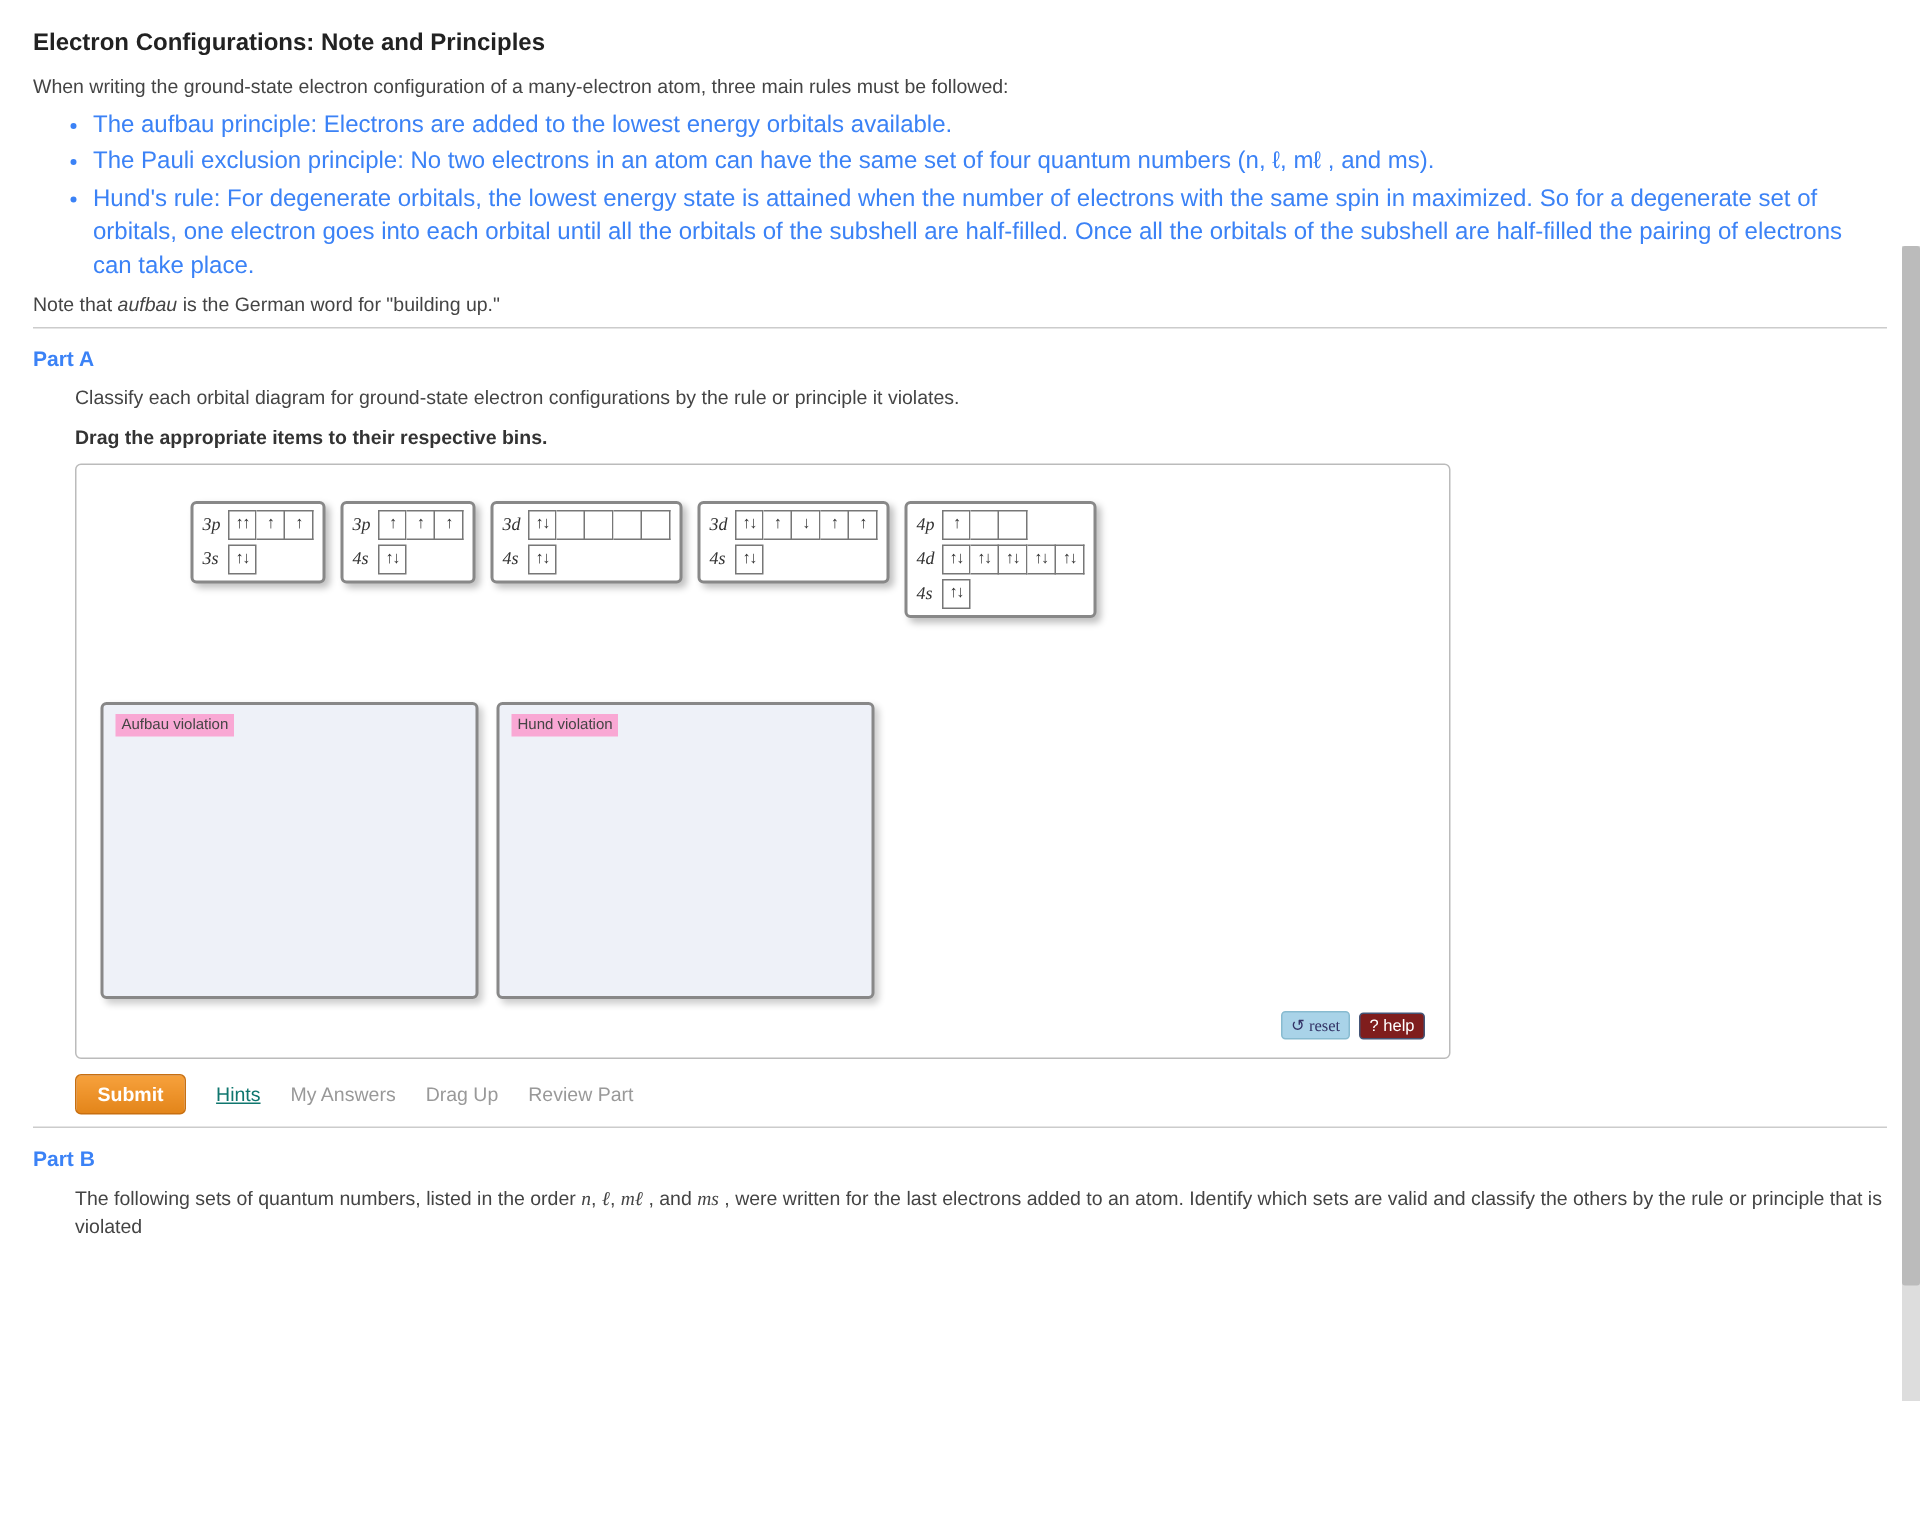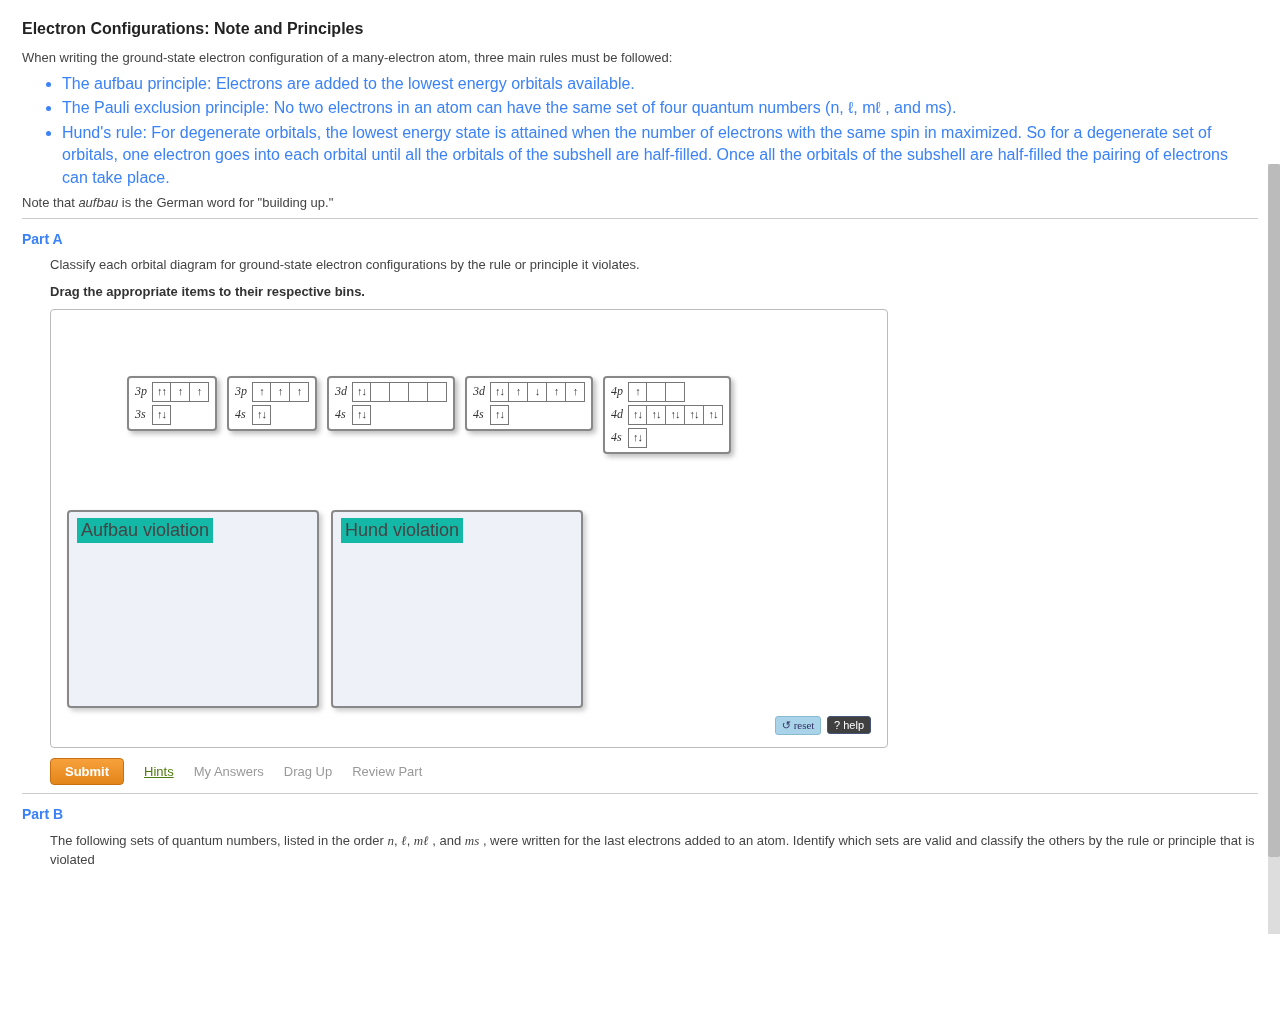--- a/index.html
+++ b/index.html
@@ -9,40 +9,40 @@
 .intro { font-size: 13px; color: #444; margin-bottom: 8px; }
 ul.rules { margin: 6px 0 6px 40px; }
 ul.rules li { font-size: 16px; color: #3b82f6; line-height: 1.4; margin-bottom: 2px; }
 .note { font-size: 13px; color: #444; margin-bottom: 8px; }
 .note em { font-style: italic; }
 hr.sep { border: none; border-top: 1px solid #ccc; margin: 8px 0 12px; }
 .part-header { font-weight: bold; font-size: 14px; color: #3b82f6; margin-bottom: 10px; }
 .part-body { margin-left: 28px; }
 .instruct { color: #444; margin-bottom: 12px; }
 .bold-instruct { font-weight: bold; color: #333; margin-bottom: 10px; }
-.workspace { border: 1px solid #bbb; border-radius: 4px; background: #fff; width: 838px; padding: 66px 16px 12px 16px; position: relative; }
+.workspace { border: 1px solid #bbb; border-radius: 4px; background: #fff; width: 917px; padding: 24px 16px 12px 16px; position: relative; }
 .items-row { display: flex; gap: 10px; align-items: flex-start; margin-bottom: 56px; margin-left: 60px; }
 .item-card { border: 2px solid #888; border-radius: 4px; background: #fff; padding: 4px 6px; box-shadow: 3px 3px 5px rgba(0,0,0,0.25); display: inline-block; cursor: grab; }
 .orb-row { display: flex; align-items: center; margin-bottom: 3px; }
 .orb-row:last-child { margin-bottom: 0; }
 .orb-label { font-size: 12px; font-style: italic; font-family: 'Times New Roman', serif; margin-right: 3px; min-width: 14px; }
 .boxes { display: flex; }
 .box { border: 1px solid #777; width: 19px; height: 20px; display: flex; align-items: center; justify-content: center; font-size: 11px; line-height: 1; background: #fff; overflow: hidden; }
 .box + .box { border-left: none; }
 .arrow { font-family: Arial; letter-spacing: -1px; }
 .bins-row { display: flex; gap: 12px; }
 .bin { width: 252px; height: 198px; border: 2px solid #888; border-radius: 4px; background: #eef1f8; position: relative; box-shadow: 3px 3px 5px rgba(0,0,0,0.2); }
-.bin-label { position: absolute; top: 6px; left: 8px; font-size: 18px; color: #444; background: #14b8a6; padding: 2px 4px; }
+.bin-label { position: absolute; top: 6px; left: 8px; font-size: 10px; color: #444; background: #f9a8d4; padding: 2px 4px; }
 .ws-footer { text-align: right; margin-top: 8px; }
 .ws-btn { display: inline-block; font-size: 11px; color: #fff; padding: 2px 6px; border-radius: 3px; cursor: pointer; border: 1px solid #457; }
 .reset-btn { background: #a9d3e8; color:#336; border-color:#88bbd0; margin-right: 2px; font-family: Liberation Serif, serif; }
-.help-btn { background: #404040; }
+.help-btn { background: #7f1d1d; }
 .action-row { margin-top: 10px; display: flex; align-items: center; gap: 20px; }
 .submit-btn { background: linear-gradient(#f7a13c, #e3851a); color: #fff; border: 1px solid #c86f10; border-radius: 4px; padding: 5px 14px; font-weight: bold; font-size: 13px; cursor: pointer; }
-.link { color: #4d7c0f; text-decoration: underline; font-size: 13px; cursor: pointer; }
+.link { color: #0f766e; text-decoration: underline; font-size: 13px; cursor: pointer; }
 .link-grey { color: #999; font-size: 13px; cursor: pointer; }
 .partb-text { color: #444; font-size: 13px; margin-top: 10px; line-height: 1.45; }
 .qnum { font-style: italic; font-family: 'Times New Roman', serif; }
 .scrollbar { position: fixed; right: 0; top: 164px; bottom: 90px; width: 12px; background: #ddd; }
 .scroll-thumb { position: absolute; left: 0; right: 0; top: 0; height: 90%; background: #bbb; border-radius: 2px; }
 </style>
 </head>
 <body>
 
 <div class="page">

